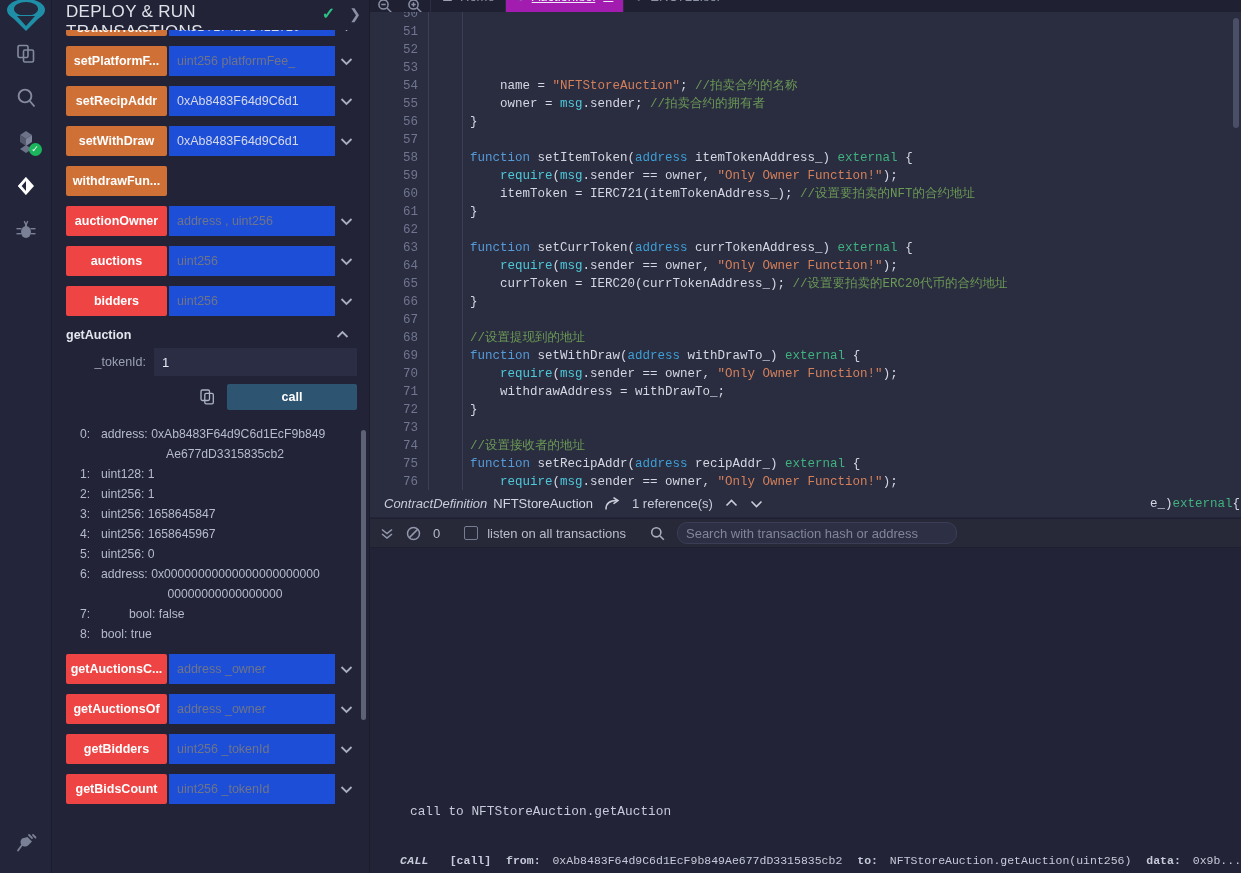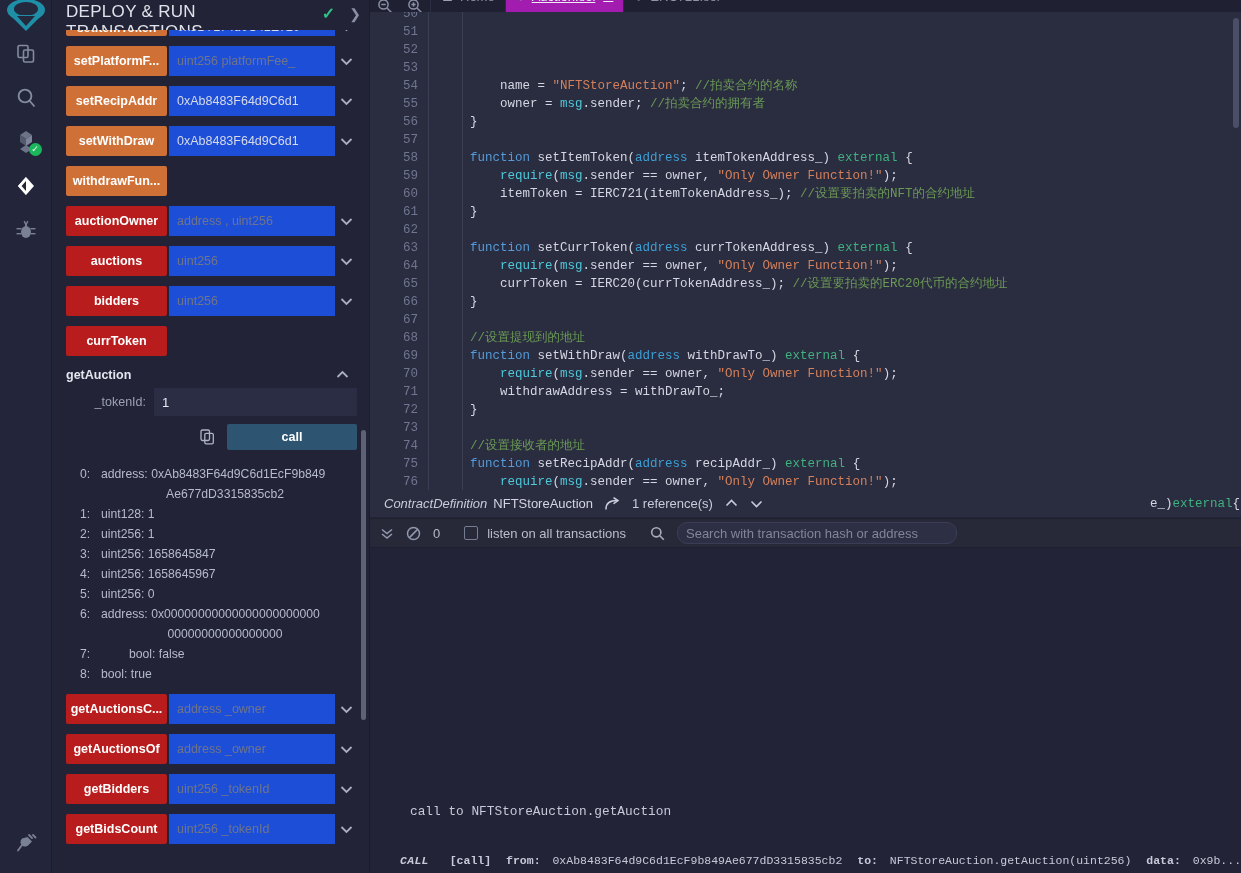--- a/index.html
+++ b/index.html
@@ -85,21 +85,21 @@
   .fn-btn {
     width: 101px; min-width: 101px;
     border: none; border-radius: 2px;
     color: #fff; font-size: 12.5px; font-weight: bold;
     font-family: "Liberation Sans", sans-serif;
     display: flex; align-items: center; justify-content: center;
     cursor: pointer;
     overflow: hidden; white-space: nowrap;
   }
   .fn-btn.orange { background: #cf7137; }
-  .fn-btn.blue { background: #b91c1c; }
+  .fn-btn.blue { background: #ef4444; }
   .fn-input {
     flex: 1;
     background: #1d4ed8;
     border: none;
     color: #c8ccda;
     font-size: 12.5px;
     font-family: "Liberation Sans", sans-serif;
     padding: 0 8px;
     margin-left: 2px;
     outline: none;
@@ -447,29 +447,20 @@
             <input class="fn-input" placeholder="uint256" style="">
             <span class="fn-caret">
               <svg width="13" height="9" viewBox="0 0 13 9" fill="none" stroke="#a9aec2" stroke-width="1.8">
                 <path d="M1.5 2 L6.5 7 L11.5 2"></path>
               </svg>
             </span>
           </div>
           <div class="fn-row">
             <button class="fn-btn blue">bidders</button>
             <input class="fn-input" placeholder="uint256" style="">
-            <span class="fn-caret">
-              <svg width="13" height="9" viewBox="0 0 13 9" fill="none" stroke="#a9aec2" stroke-width="1.8">
-                <path d="M1.5 2 L6.5 7 L11.5 2"></path>
-              </svg>
-            </span>
-          </div>
-          <div class="fn-row nocaret nofield">
-            <button class="fn-btn blue">currToken</button>
-            <input class="fn-input" style="">
             <span class="fn-caret">
               <svg width="13" height="9" viewBox="0 0 13 9" fill="none" stroke="#a9aec2" stroke-width="1.8">
                 <path d="M1.5 2 L6.5 7 L11.5 2"></path>
               </svg>
             </span>
           </div>
         </div>
 
       <div id="expanded-block">
         <div class="expanded-head">

